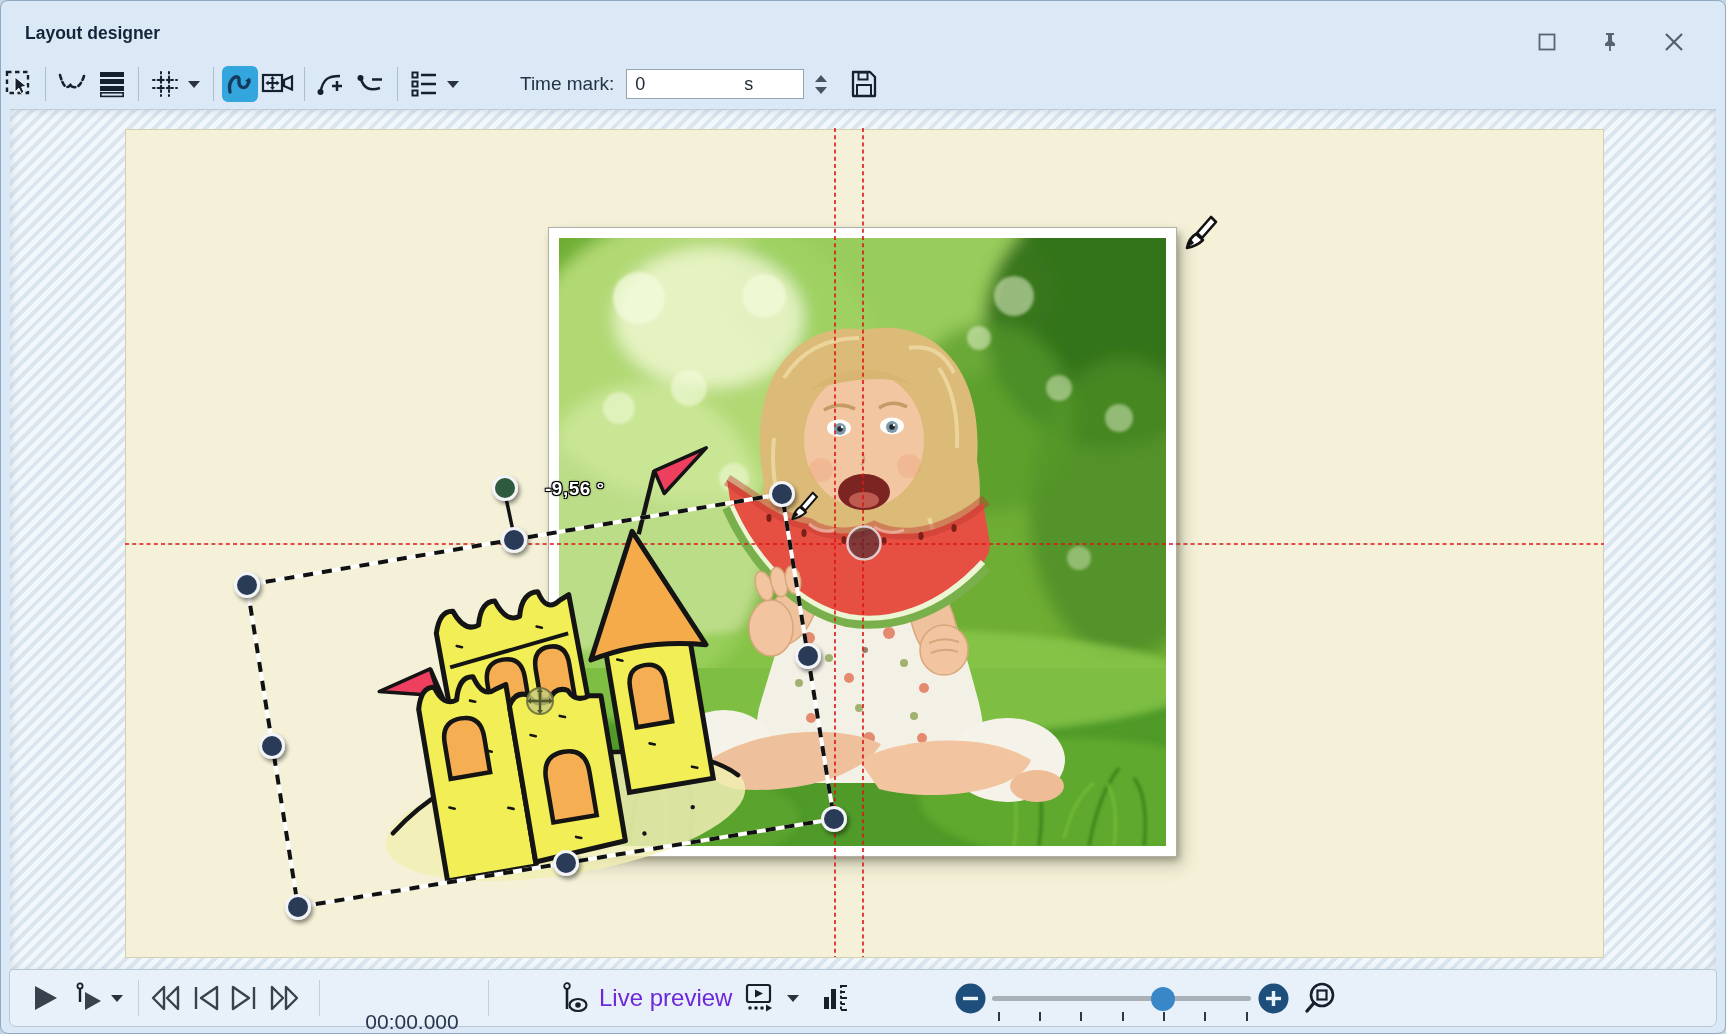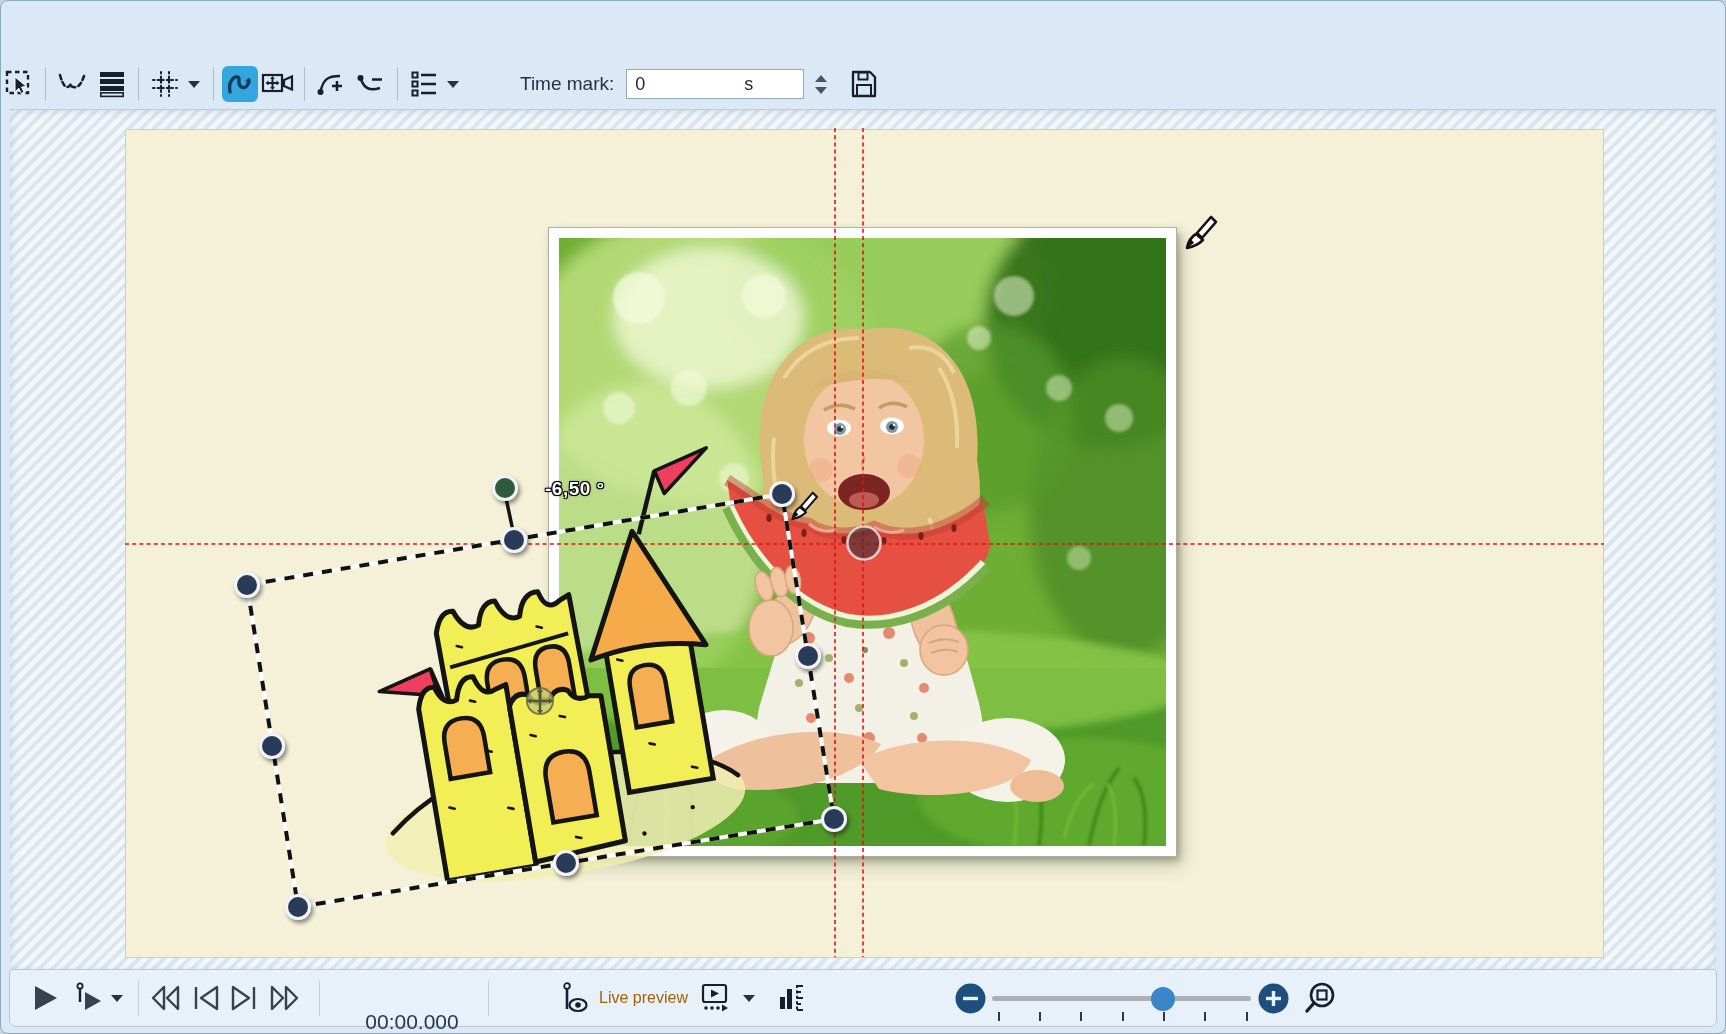--- a/index.html
+++ b/index.html
@@ -37,32 +37,52 @@
   .overlay{position:absolute;left:0;top:0;width:1726px;height:1034px;pointer-events:none;}
   .angle-label{position:absolute;left:544px;top:477px;font-size:19px;font-weight:700;color:#ffffff;letter-spacing:.5px;
       text-shadow:-1px -1px 0 #000,1px -1px 0 #000,-1px 1px 0 #000,1px 1px 0 #000,0 0 3px #000;}
   
   .bottombar{position:absolute;left:8px;right:8px;top:968px;height:58px;background:#e8f1fa;
              border:1px solid #b7c8d9;border-radius:4px 4px 7px 7px;box-sizing:border-box;
              display:flex;align-items:center;padding-left:22px;}
   .pbtn{height:36px;display:flex;align-items:center;justify-content:center;flex:0 0 auto;}
   .bsep{width:1px;height:36px;background:#c2cfdc;margin:0 10px;flex:0 0 auto;}
   .time-display{font-size:21px;color:#273750;margin-left:28px;width:108px;text-align:center;flex:0 0 auto;margin-top:47px;}
-  .live-label{font-size:16px;color:#a16207;margin-left:8px;white-space:nowrap;}
+  .live-label{font-size:24px;color:#6d28d9;margin-left:8px;white-space:nowrap;}
   .zoomctl{position:absolute;right:0;top:0;height:58px;width:500px;}
   .zc{position:absolute;}
   .slider-track{position:absolute;left:0;top:26px;width:259px;height:5px;border-radius:3px;background:#a9b0b8;}
   .slider-thumb{position:absolute;width:24px;height:24px;border-radius:50%;background:#3a87c8;top:17px;}
   .tick{position:absolute;top:42px;width:1.5px;height:9px;background:#2b3946;}
 </style>
 </head>
 <body>
 
 <div class="win">
 
+  <div class="titlebar">
+    <div class="title">Layout designer</div>
+    <div class="winbtn" style="left:1533px">
+      <svg width="18" height="18">
+          <rect x="1.5" y="1.5" width="15" height="15" fill="none" stroke="#59646f" stroke-width="1.8"></rect>
+        </svg>
+    </div>
+    <div class="winbtn" style="left:1596px">
+      <svg width="18" height="20">
+        <path d="M5 1 h8 v2 h-2 v6 l3 2.5 v2.5 H4 v-2.5 L7 9 V3 H5 Z" fill="#59646f"></path>
+        <line x1="9" y1="14" x2="9" y2="19" stroke="#59646f" stroke-width="1.8"></line>
+      </svg>
+    </div>
+    <div class="winbtn" style="left:1660px">
+      <svg width="20" height="20">
+        <line x1="2" y1="2" x2="18" y2="18" stroke="#555f6a" stroke-width="2.2"></line>
+        <line x1="18" y1="2" x2="2" y2="18" stroke="#555f6a" stroke-width="2.2"></line>
+      </svg>
+    </div>
+  </div>
 
   <div class="toolbar">
     <div class="tbtn">
       <svg width="30" height="30">
         <rect x="3" y="3" width="21" height="21" fill="none" stroke="#16202c" stroke-width="2.4" stroke-dasharray="4.5 3.5"></rect>
         <path d="M11 8 L11 23 L14.8 19.2 L17.2 24.6 L20 23.2 L17.6 18 L22.5 17.5 Z" fill="#16202c" stroke="#fff" stroke-width="1"></path>
       </svg>
     </div>
     <div class="sep"></div>
     <div class="tbtn">
@@ -438,21 +458,21 @@
       <path d="M4 33 Q6 23 13 19 L20 25 Q14 31 4 33 Z" fill="#fff" stroke="#111" stroke-width="2.4" stroke-linejoin="round"></path>
       <path d="M4 33 L11 28 L8 24 Z" fill="#111"></path>
     </g>
     <g transform="translate(1182,214)">
       <path d="M14 18 L28 2 L33 7 L19 23 Z" fill="#fff" stroke="#111" stroke-width="2.6" stroke-linejoin="round"></path>
       <path d="M4 33 Q6 23 13 19 L20 25 Q14 31 4 33 Z" fill="#fff" stroke="#111" stroke-width="2.6" stroke-linejoin="round"></path>
       <path d="M4 33 L11 28 L8 24 Z" fill="#111"></path>
     </g>
   </svg>
 
-  <div class="angle-label">-6,50 °</div>
+  <div class="angle-label">-9,56 °</div>
 
   <div class="bottombar">
     <div class="pbtn">
       <svg width="28" height="30">
           <path d="M3 3 L25 15 L3 27 Z" fill="#39424c"></path>
         </svg>
     </div>
     <div class="pbtn" style="margin-left:14px">
       <svg width="30" height="32">
         <circle cx="6" cy="4" r="2.6" fill="none" stroke="#16202c" stroke-width="1.8"></circle>

